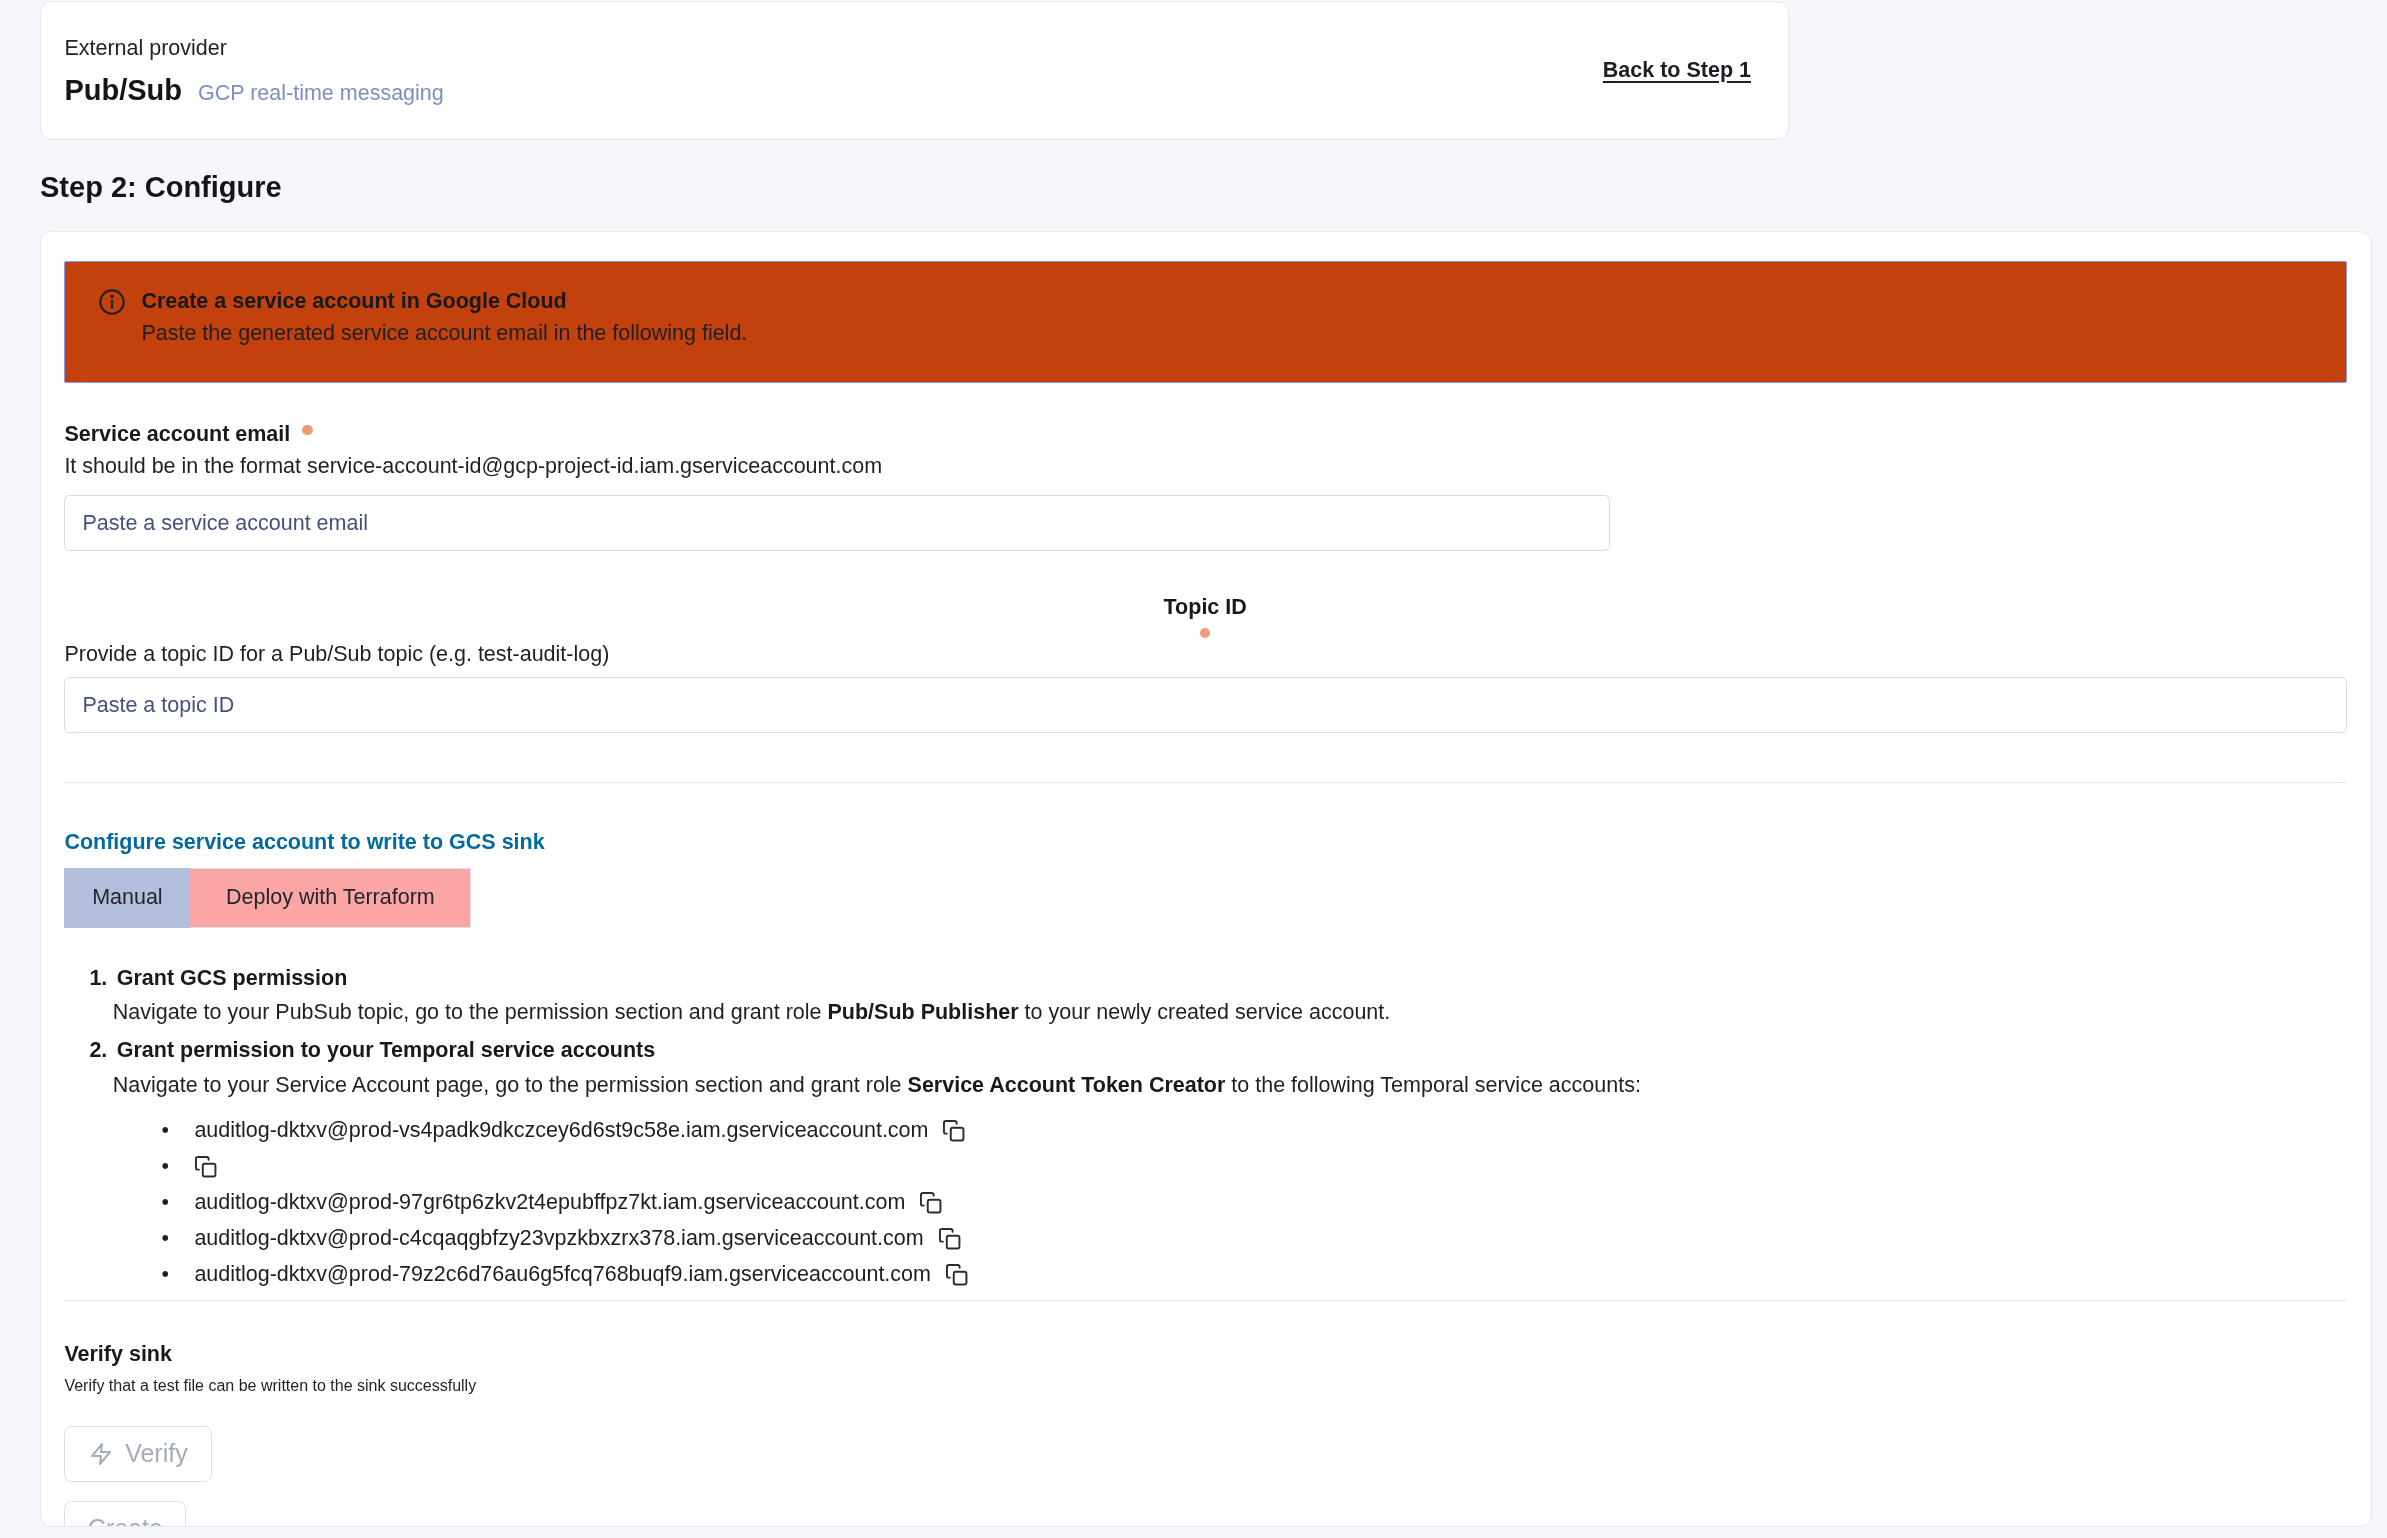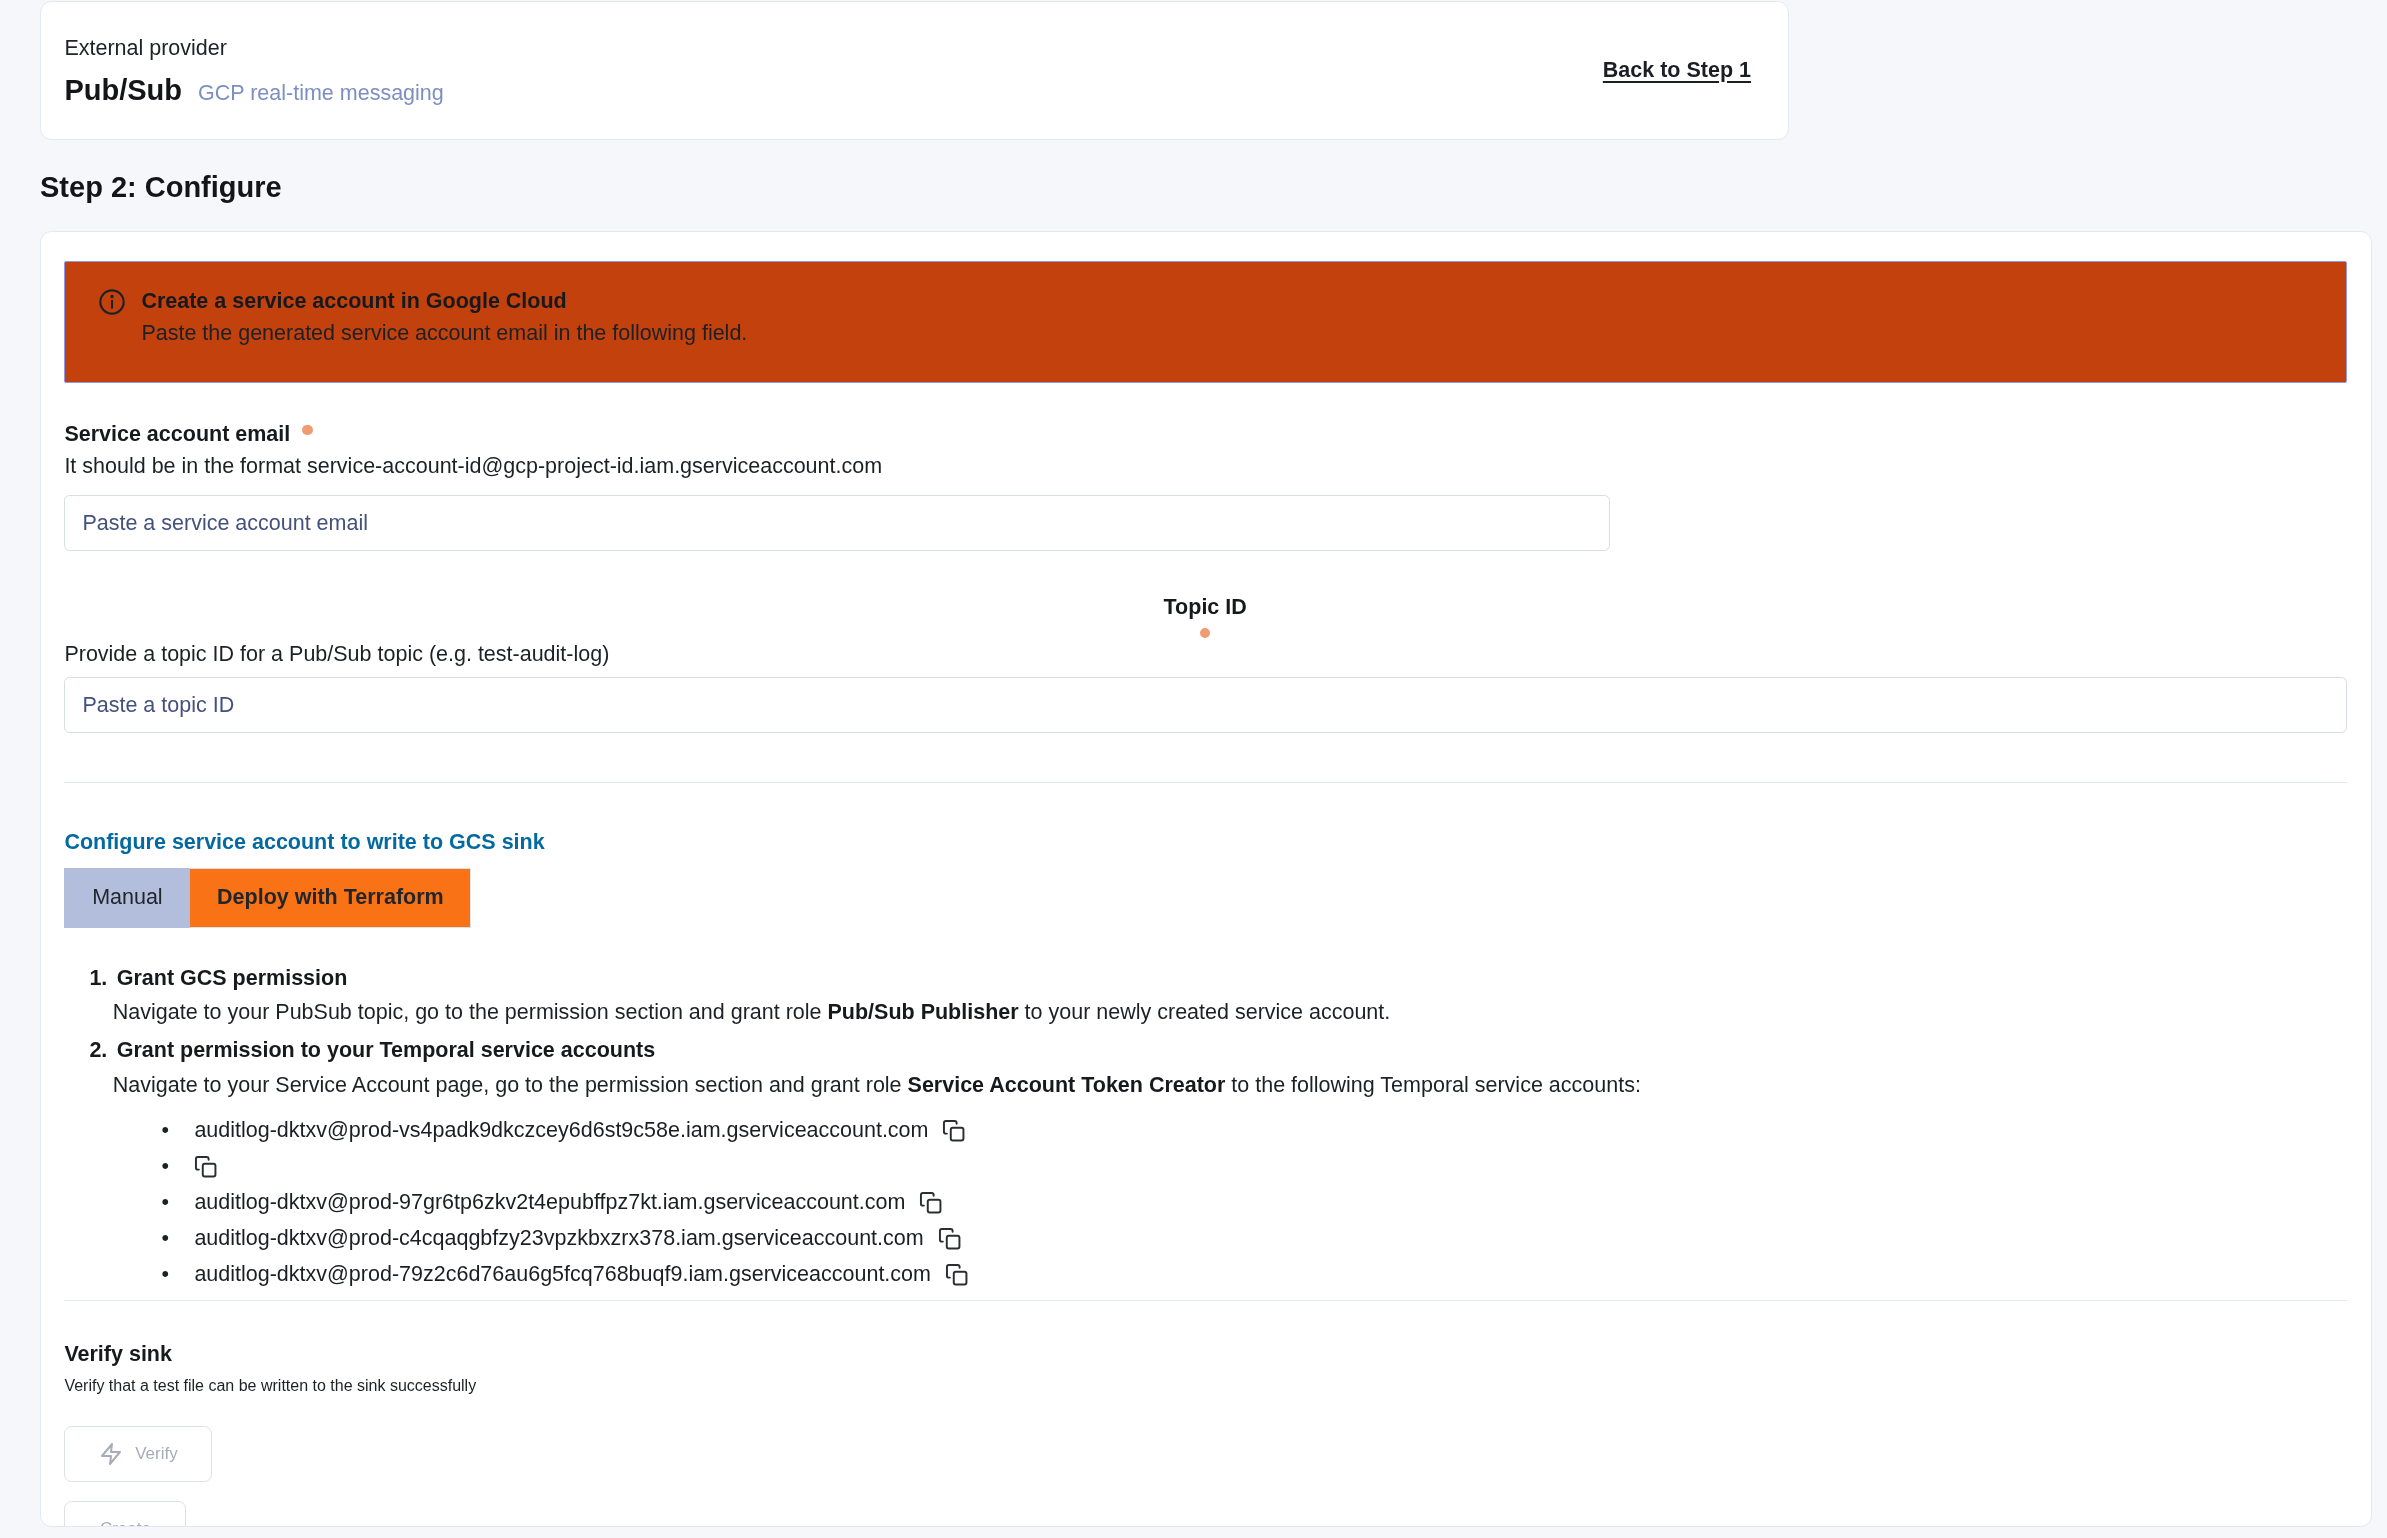--- a/index.html
+++ b/index.html
@@ -89,21 +89,21 @@
   .section-title {
     margin-top: 43px;
     font-size: 21.5px; line-height: 32px; font-weight: 700; color: #0369a1;
   }
   .tabs { display: flex; margin-top: 9.4px; height: 60px; }
   .tab {
     display: flex; align-items: center; justify-content: center;
     font-size: 21.5px; color: #22262b; cursor: pointer;
   }
   .tab-selected { width: 126px; background: #b3bedd; border: 1.9px solid #b3bedd; }
-  .tab-unselected { width: 281px; background: #f97316; border: 1.9px solid #dce1ea; border-left: none; font-weight: bold; }
+  .tab-unselected { width: 281px; background: #fca5a5; border: 1.9px solid #dce1ea; border-left: none; }
 
   .steps-list { margin-top: 34px; padding-left: 25px; }
   .step-item-title { display: flex; gap: 9.4px; font-size: 21.5px; line-height: 32px; font-weight: 700; color: #17191d; margin-top: 5.6px; }
   .step-item-desc { font-size: 21.5px; line-height: 32px; color: #1d2126; margin: 2.8px 0 2.8px 23.4px; }
   .step-item-desc b { font-weight: 700; color: #17191d; }
 
   .sa-list { margin-top: 11.2px; padding-left: 72px; }
   .sa-row { display: flex; align-items: center; height: 36px; gap: 14px; }
   .sa-bullet { width: 19px; font-size: 21.5px; color: #1d2126; flex: 0 0 auto; }
   .sa-email { font-size: 21.5px; color: #1b1e23; }
@@ -111,21 +111,21 @@
 
   .divider-2 { margin-top: 7.5px; }
 
   
   .verify-title { margin-top: 37px; font-size: 21.5px; line-height: 32px; font-weight: 700; color: #17191d; }
   .verify-desc  { font-size: 16px; line-height: 32px; color: #1d2126; }
   .btn {
     display: inline-flex; align-items: center; justify-content: center; gap: 12px;
     height: 56px; background: #ffffff;
     border: 1.9px solid #dce0e8; border-radius: 7.5px;
-    font-size: 17px; color: #a6adb8; cursor: pointer;
+    font-size: 25px; color: #a6adb8; cursor: pointer;
     font-family: "Liberation Sans", sans-serif;
     text-align: center;
   }
   .verify-btn { margin-top: 24px; width: 148px; }
   .create-btn { margin-top: 19px; width: 122px; display: flex; }
 </style>
 </head>
 <body>
 
 <div class="provider-card">

